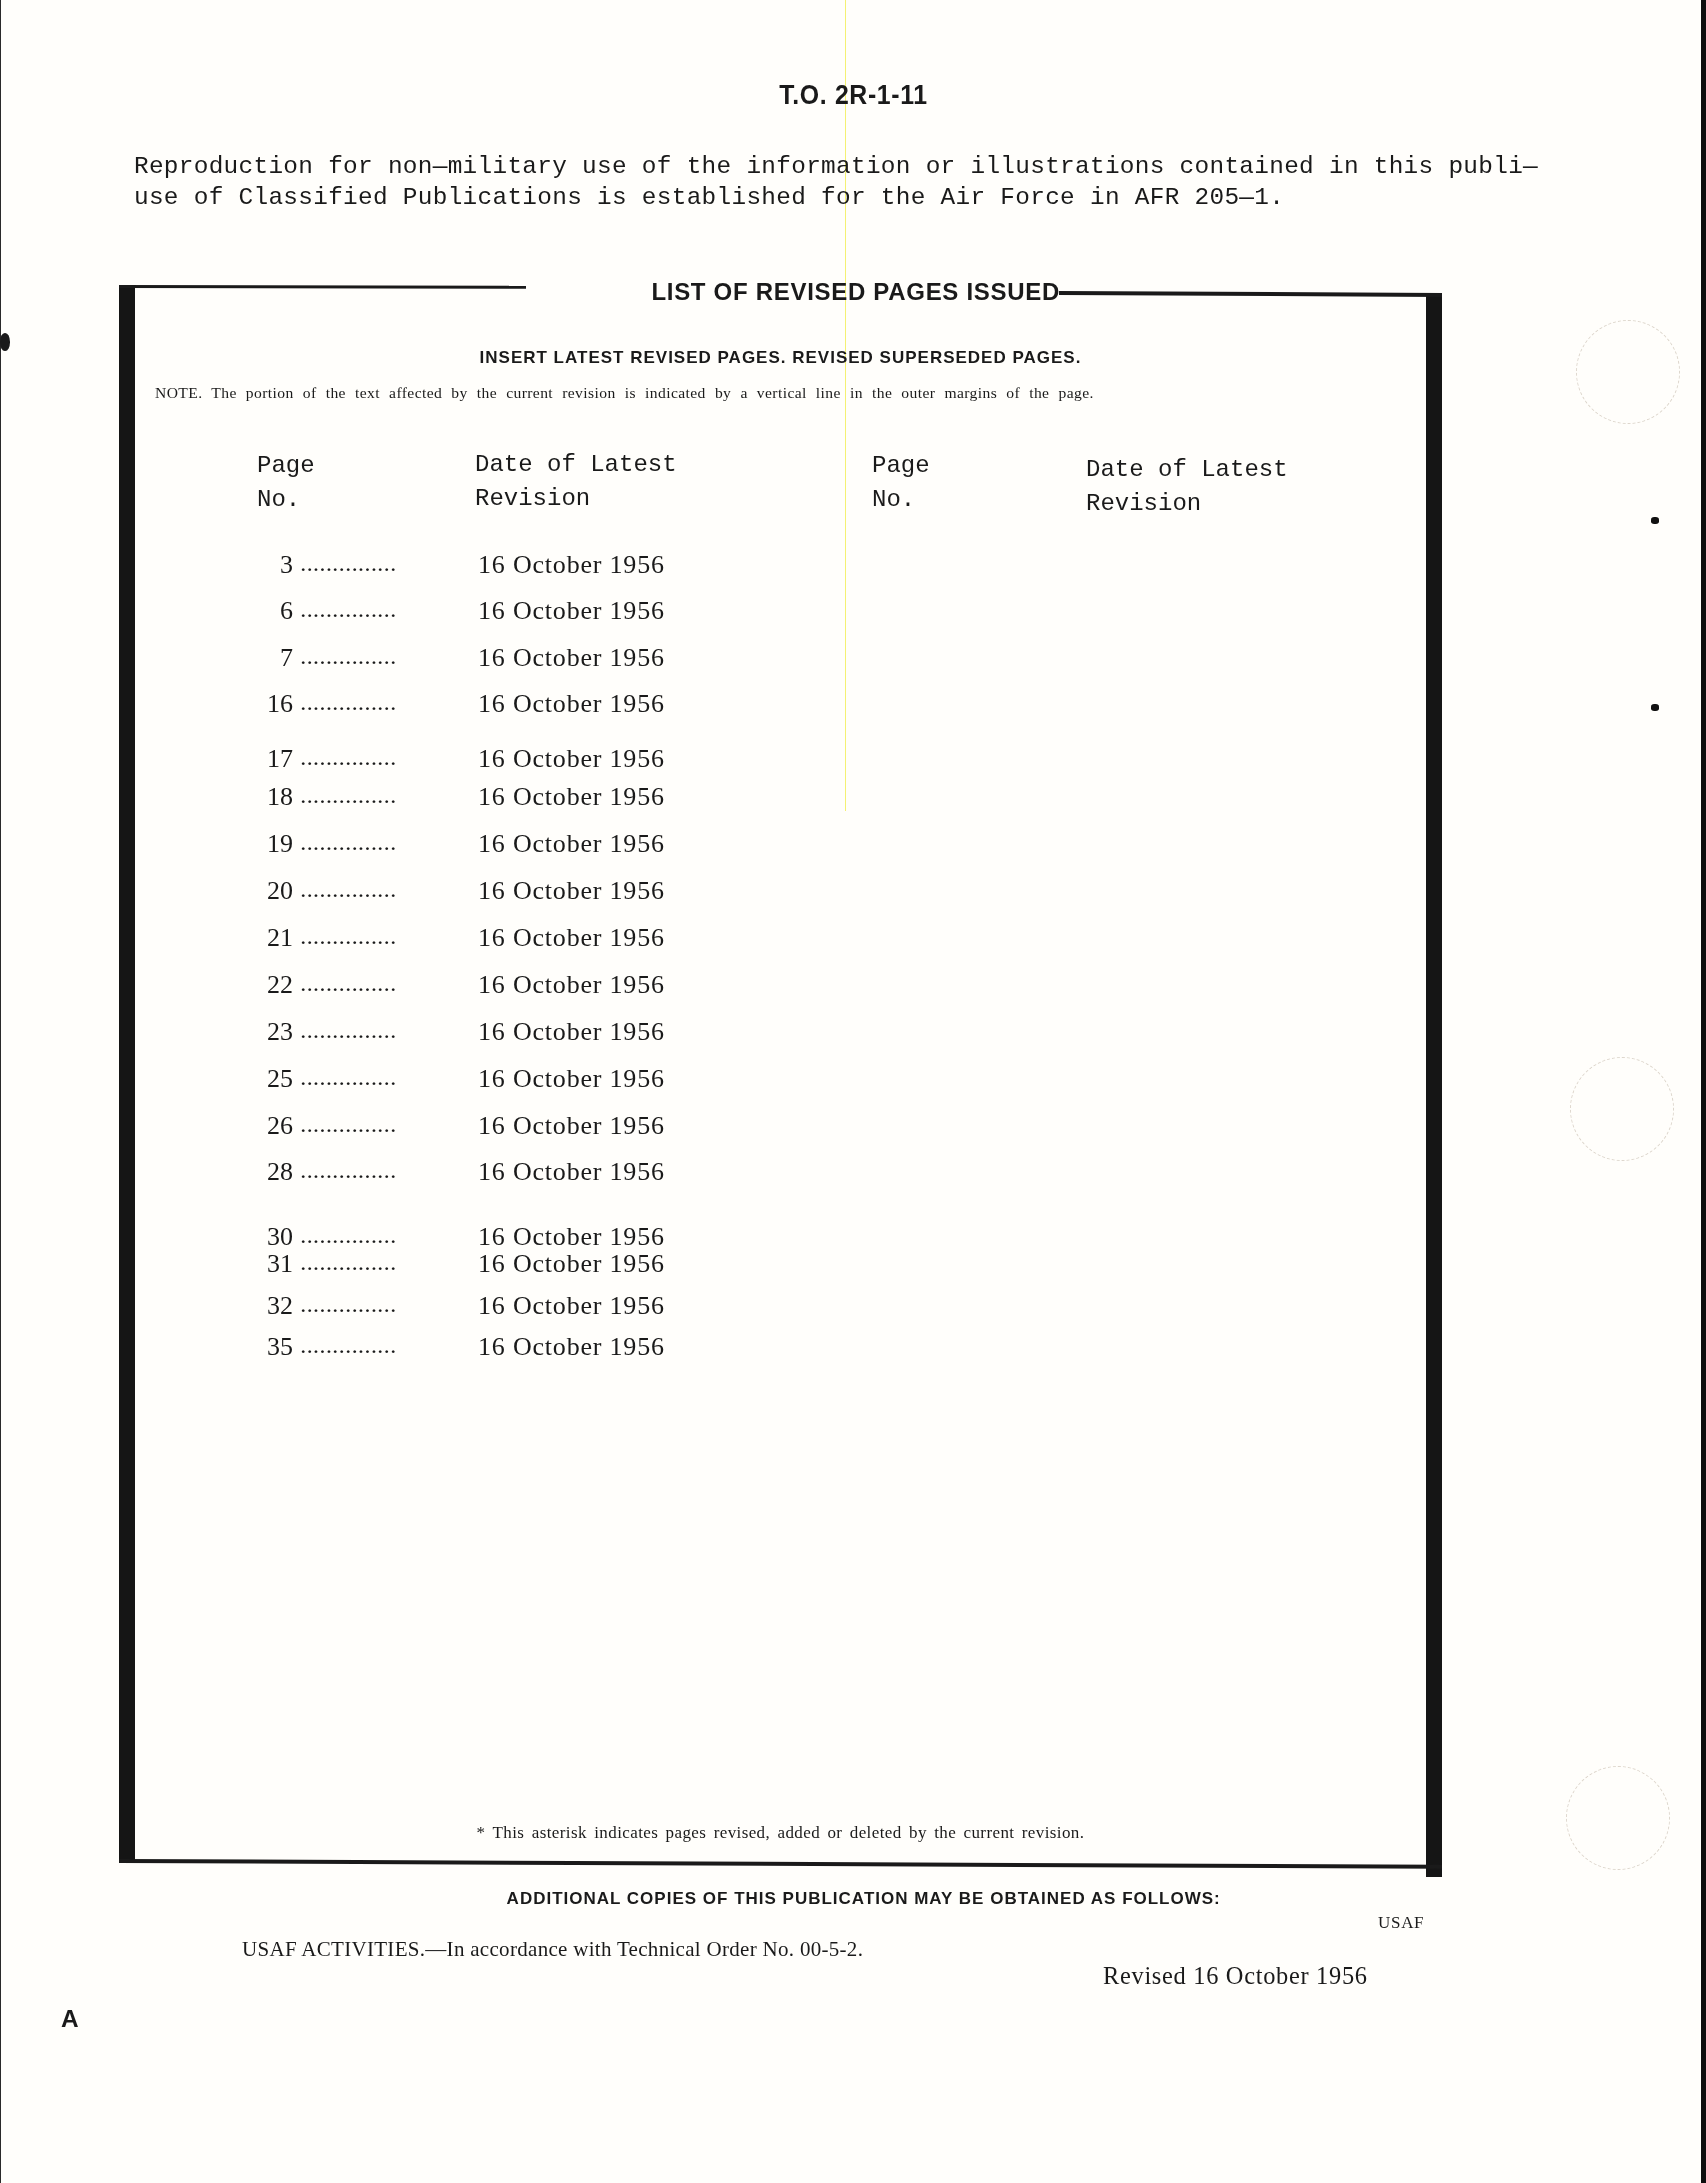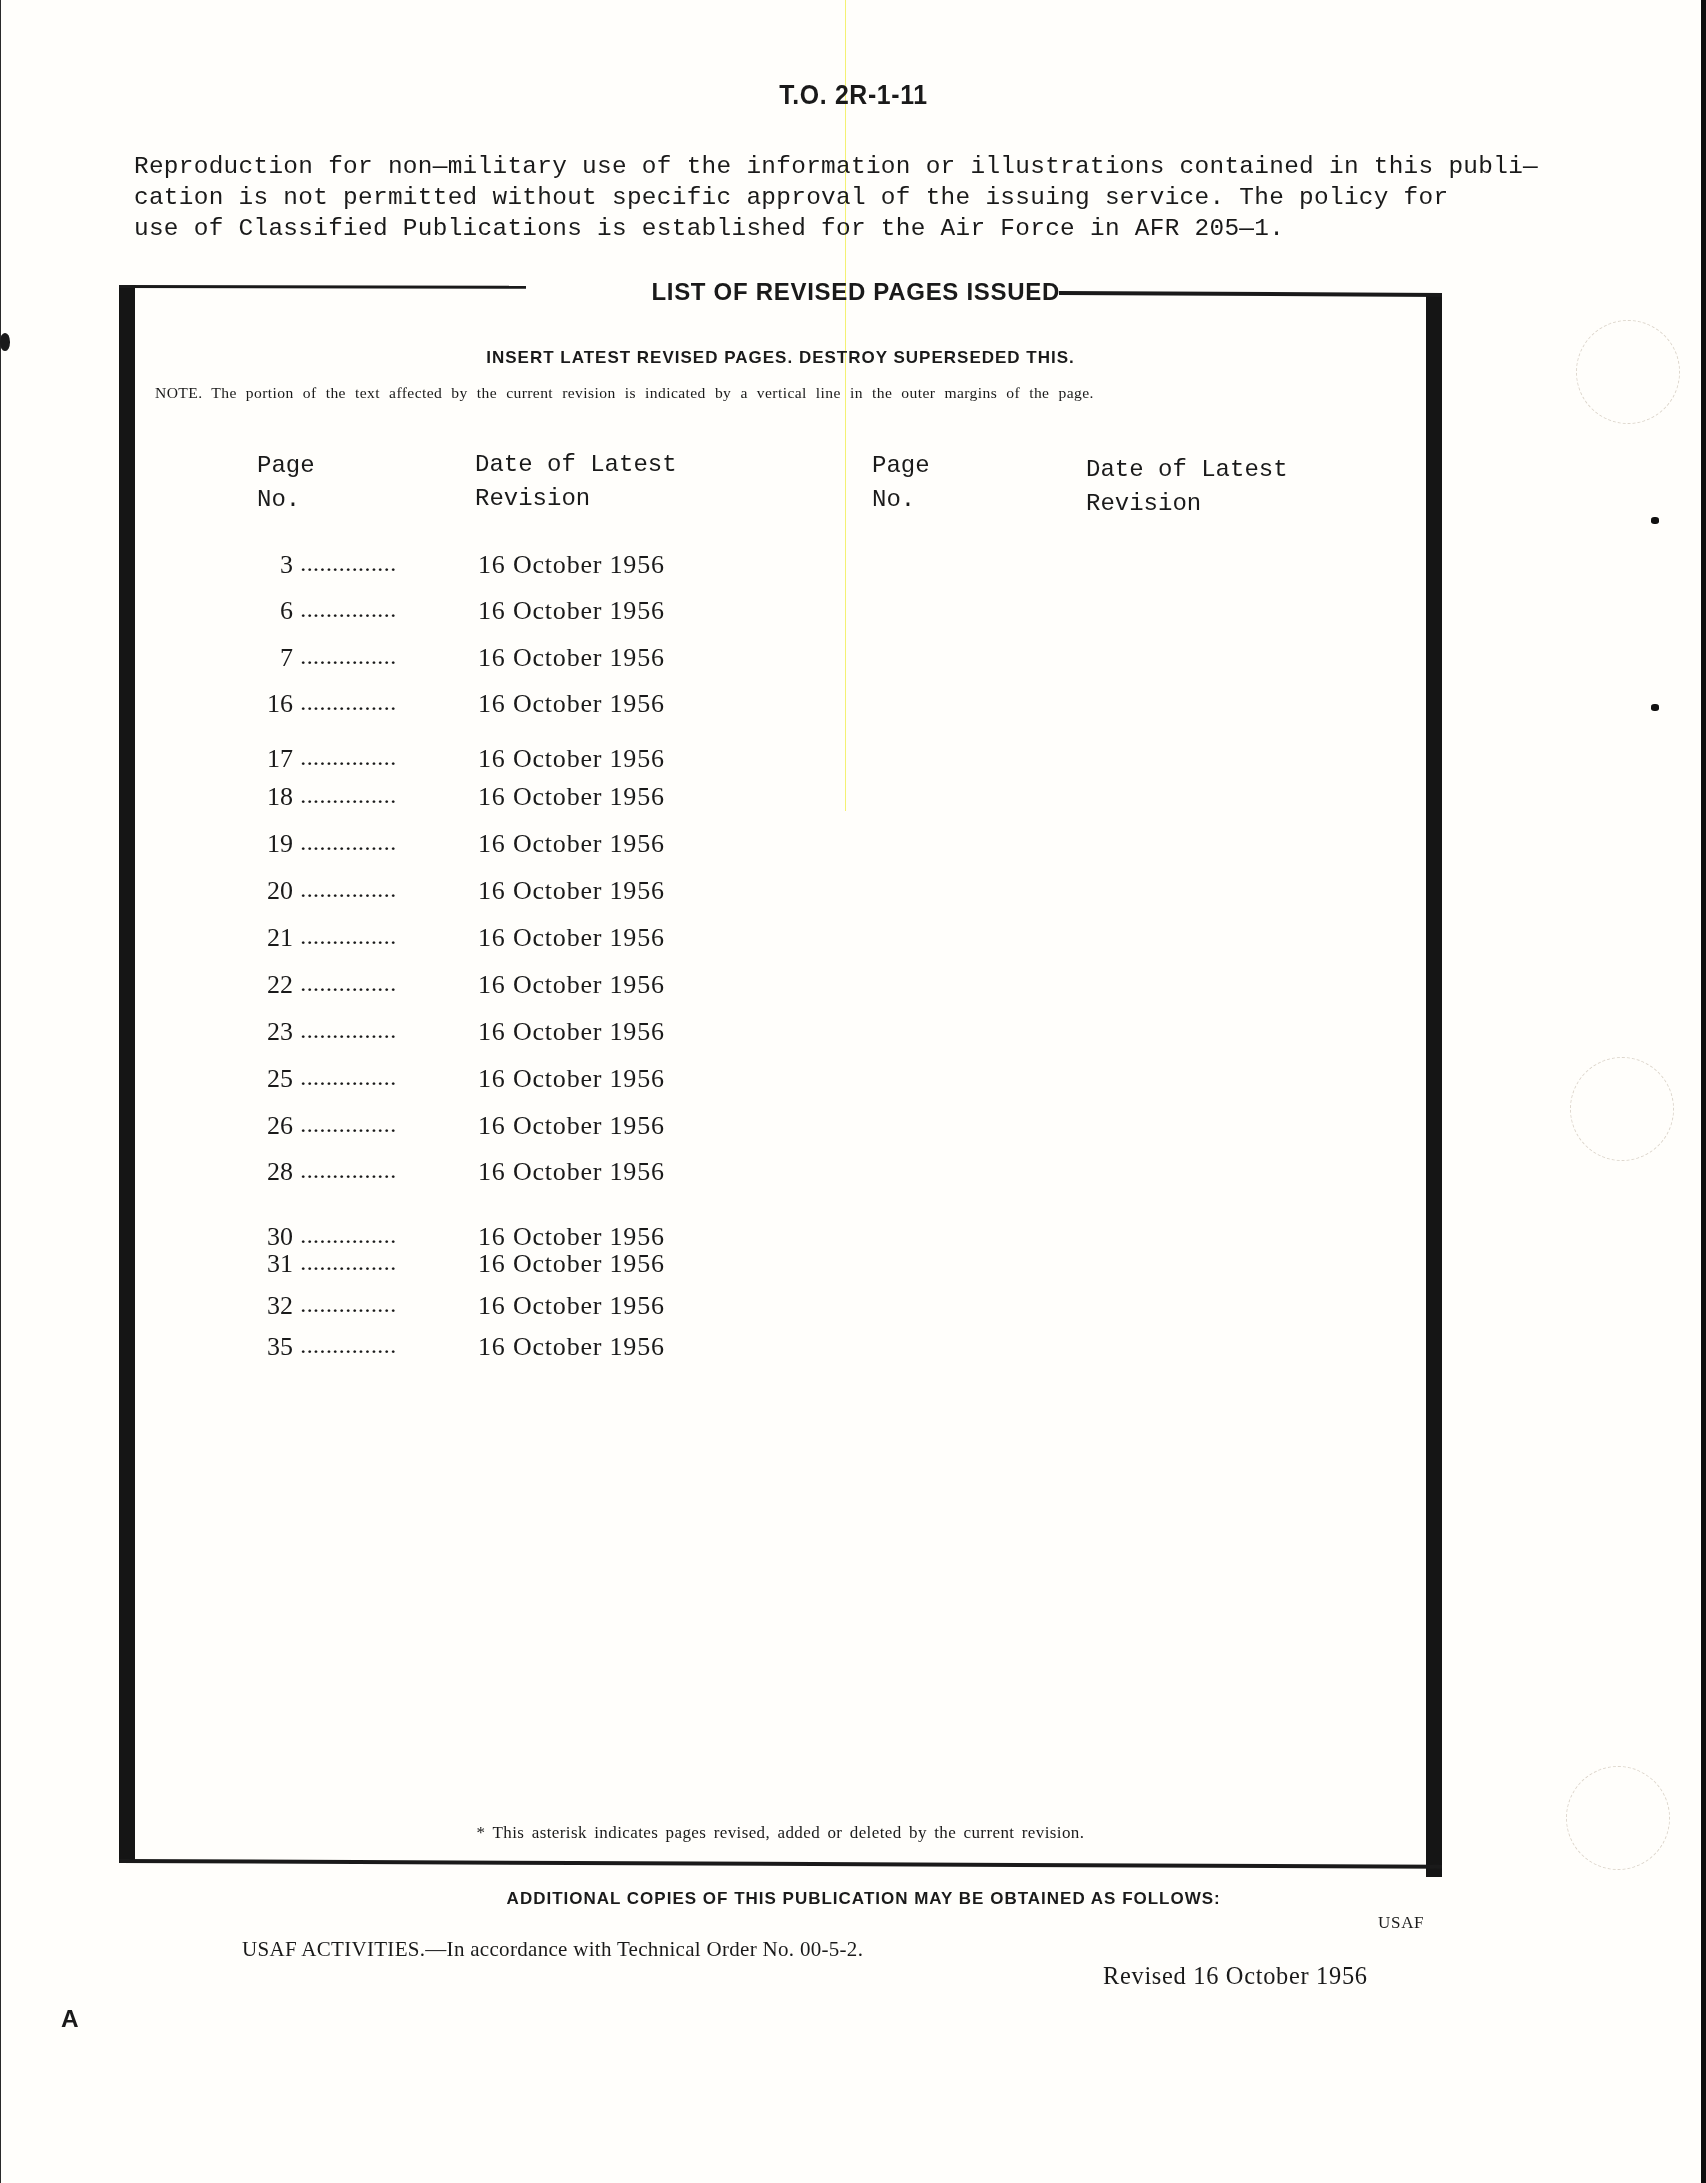--- a/index.html
+++ b/index.html
@@ -90,32 +90,31 @@
 <div class="abs hole" style="left:1576px;top:320px;"></div>
 <div class="abs hole" style="left:1570px;top:1057px;"></div>
 <div class="abs hole" style="left:1566px;top:1766px;"></div>
 <div class="abs speck" style="left:1651px;top:517px;width:8.1px;height:6.8px;"></div>
 <div class="abs speck" style="left:1651px;top:704px;width:8.1px;height:6.8px;"></div>
 
 <div class="abs page-header">T.O. 2R-1-11</div>
 
 <div class="abs notice">
   <p>Reproduction  for non—military  use  of  the information or illustrations contained in  this publi—</p>
-  <p>cation  is  not  permitted  without  specific approval  of  the  issuing  service.  The policy for</p>
   <p>use  of  Classified Publications  is established for  the Air  Force in AFR 205—1.</p>
 </div>
 
 <div class="abs box-left"></div>
 <div class="abs box-right"></div>
 <div class="abs box-top-l"></div>
 <div class="abs box-top-r"></div>
 <div class="abs box-bottom"></div>
 
 <div class="abs box-title">LIST OF REVISED PAGES ISSUED</div>
-<div class="abs box-subtitle">INSERT LATEST REVISED PAGES. DESTROY SUPERSEDED THIS.</div>
+<div class="abs box-subtitle">INSERT LATEST REVISED PAGES. REVISED SUPERSEDED PAGES.</div>
 <div class="abs box-note">NOTE. The portion of the text affected by the current revision is indicated by a vertical line in the outer margins of the page.</div>
 
 <div class="abs col-head" style="left:257px;top:449px;">
   <div>Page</div>
   <div>No.</div>
 </div>
 <div class="abs col-head center" style="left:475px;top:448px;width:258px;">
   <div>Date  of Latest</div>
   <div>Revision</div>
 </div>

